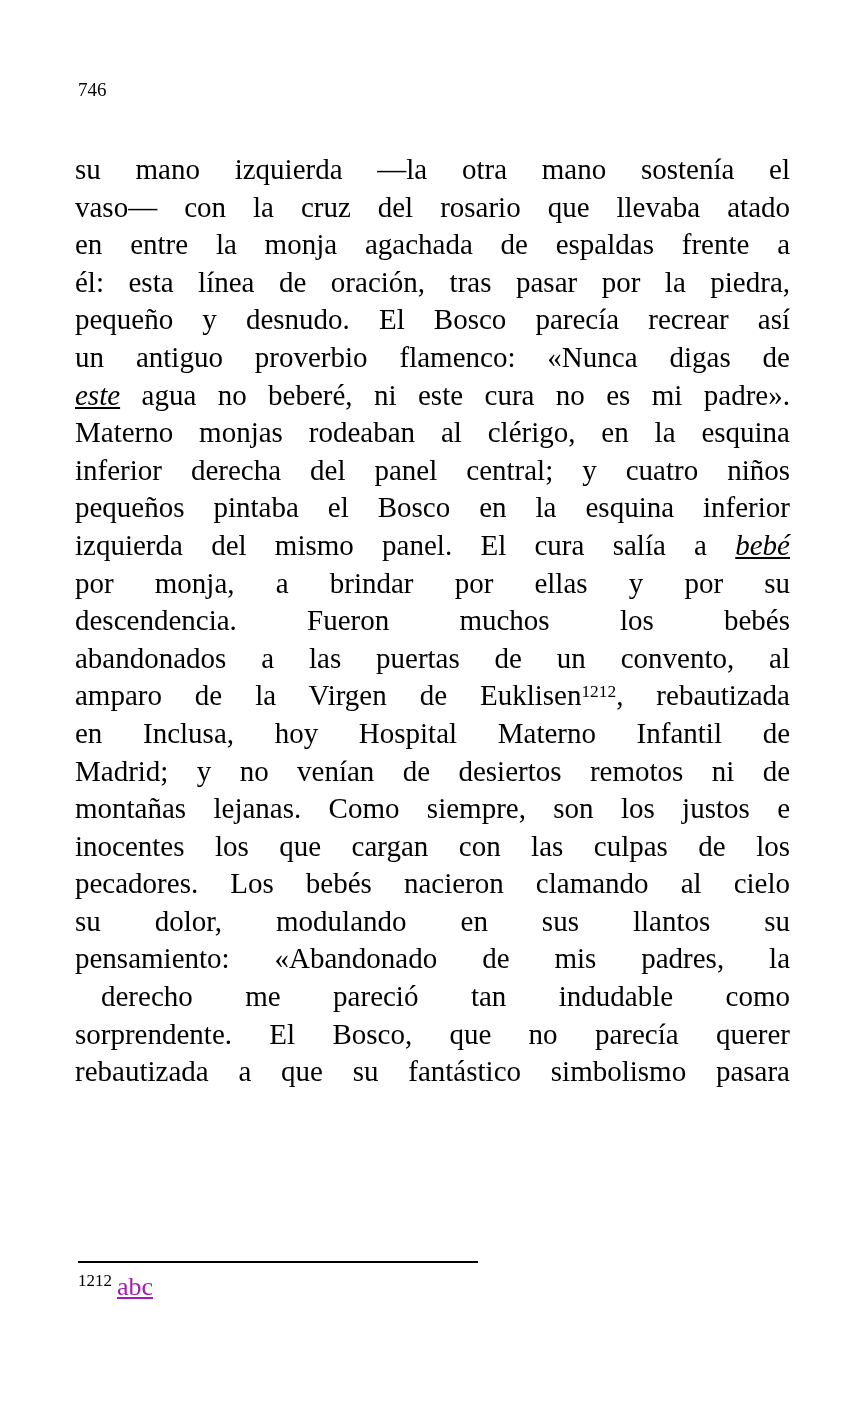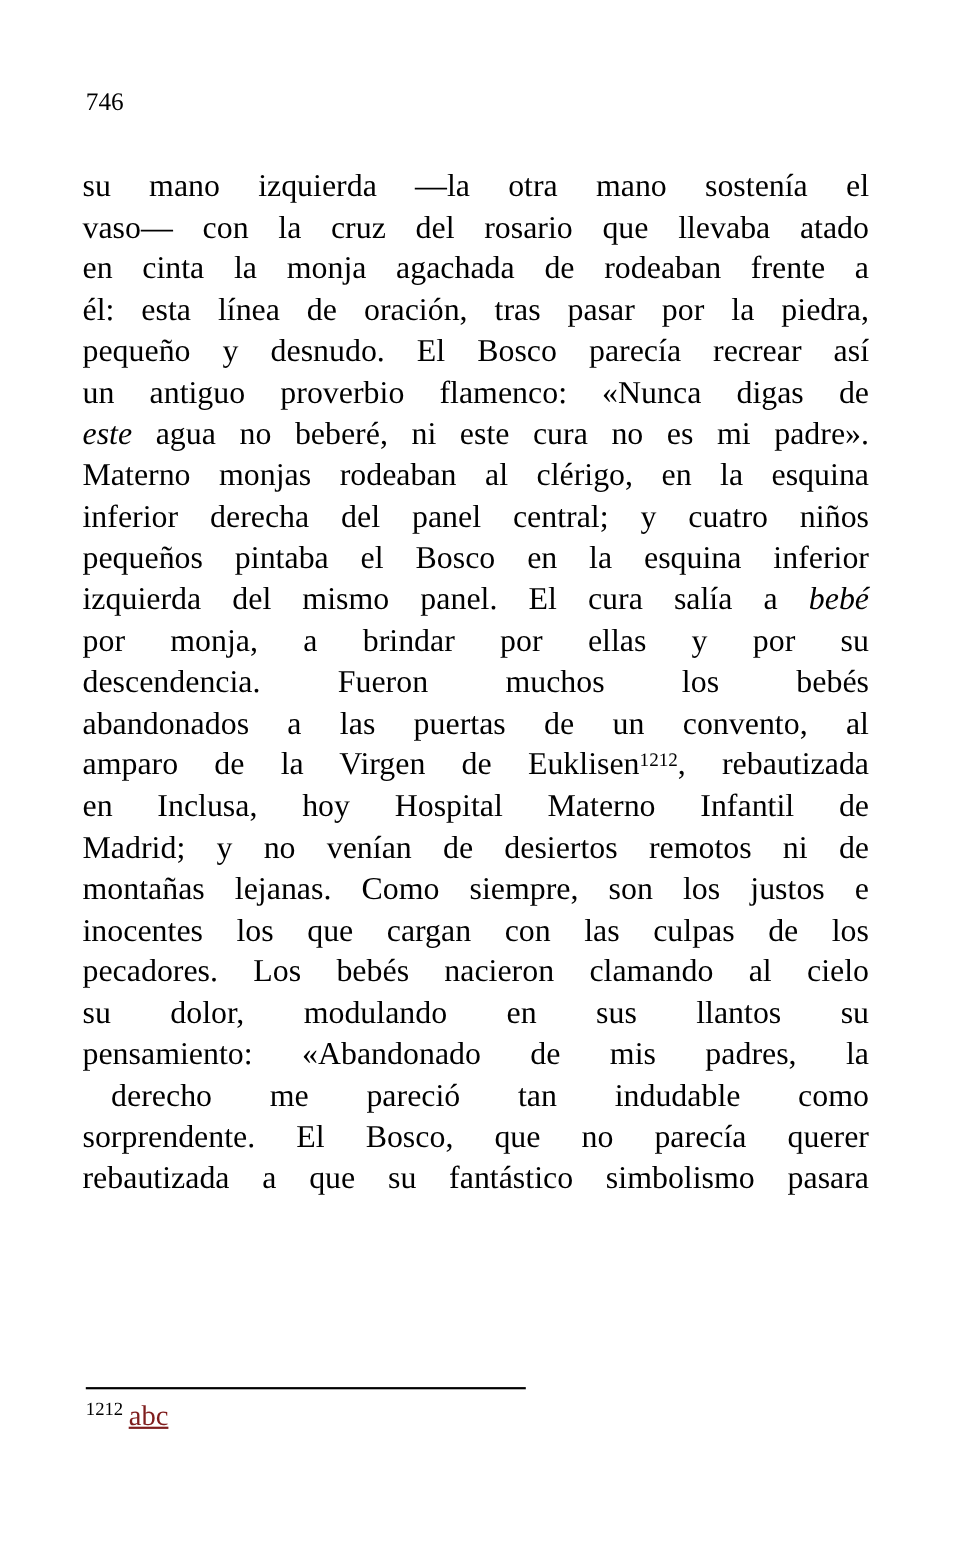--- a/index.html
+++ b/index.html
@@ -9,21 +9,21 @@
     height: 1417px;
     position: relative;
     font-family: "Liberation Serif", serif;
     color: #000000;
     overflow: hidden;
   }
   .page-number {
     position: absolute;
     left: 78px;
     top: 80px;
-    font-size: 23px;
+    font-size: 19px;
     line-height: 1.1;
   }
   .text-column {
     position: absolute;
     left: 75px;
     top: 151px;
     width: 715px;
     font-size: 29px;
     line-height: 37.6px;
   }
@@ -32,21 +32,21 @@
     text-align-last: justify;
     white-space: normal;
   }
   .line.last {
     text-align: left;
     text-align-last: left;
   }
   .para.indent .line:first-child {
     text-indent: 26px;
   }
-  .i { font-style: italic; }
+  .i { font-style: italic; text-decoration: underline; }
   .sup {
     font-size: 0.6em;
     position: relative;
     top: -0.5em;
     line-height: 0;
   }
   .footnote-area {
     position: absolute;
     left: 78px;
     top: 1261px;
@@ -74,21 +74,21 @@
 </style>
 </head>
 <body>
 
 <div class="page-number">746</div>
 
 <div class="text-column">
     <div class="para">
       <div class="line"><span>su mano izquierda —la otra mano sostenía el</span></div>
       <div class="line"><span>vaso— con la cruz del rosario que llevaba atado</span></div>
-      <div class="line"><span>en cinta la monja agachada de rodeaban frente a</span></div>
+      <div class="line"><span>en entre la monja agachada de espaldas frente a</span></div>
       <div class="line"><span>él: esta línea de oración, tras pasar por la piedra,</span></div>
       <div class="line"><span>pequeño y desnudo. El Bosco parecía recrear así</span></div>
       <div class="line"><span>un antiguo proverbio flamenco: «Nunca digas de</span></div>
       <div class="line"><span class="i">este</span><span> agua no beberé, ni este cura no es mi padre».</span></div>
       <div class="line"><span>Materno monjas rodeaban al clérigo, en la esquina</span></div>
       <div class="line"><span>inferior derecha del panel central; y cuatro niños</span></div>
       <div class="line"><span>pequeños pintaba el Bosco en la esquina inferior</span></div>
       <div class="line"><span>izquierda del mismo panel. El cura salía a </span><span class="i">bebé</span></div>
       <div class="line"><span>por monja, a brindar por ellas y por su</span></div>
       <div class="line"><span>descendencia. Fueron muchos los bebés</span></div>
@@ -105,15 +105,15 @@
     <div class="para indent">
       <div class="line"><span>derecho me pareció tan indudable como</span></div>
       <div class="line"><span>sorprendente. El Bosco, que no parecía querer</span></div>
       <div class="line"><span>rebautizada a que su fantástico simbolismo pasara</span></div>
     </div>
   </div>
 
 <div class="footnote-area">
   <div class="footnote-rule"></div>
   <div class="footnote-line">
-    <span class="footnote-marker">1212</span><a class="footnote-link" style="color: #7f1d1d;">abc</a>
+    <span class="footnote-marker">1212</span><a class="footnote-link" style="color: #a21caf;">abc</a>
   </div>
 </div>
 
 </body></html>

